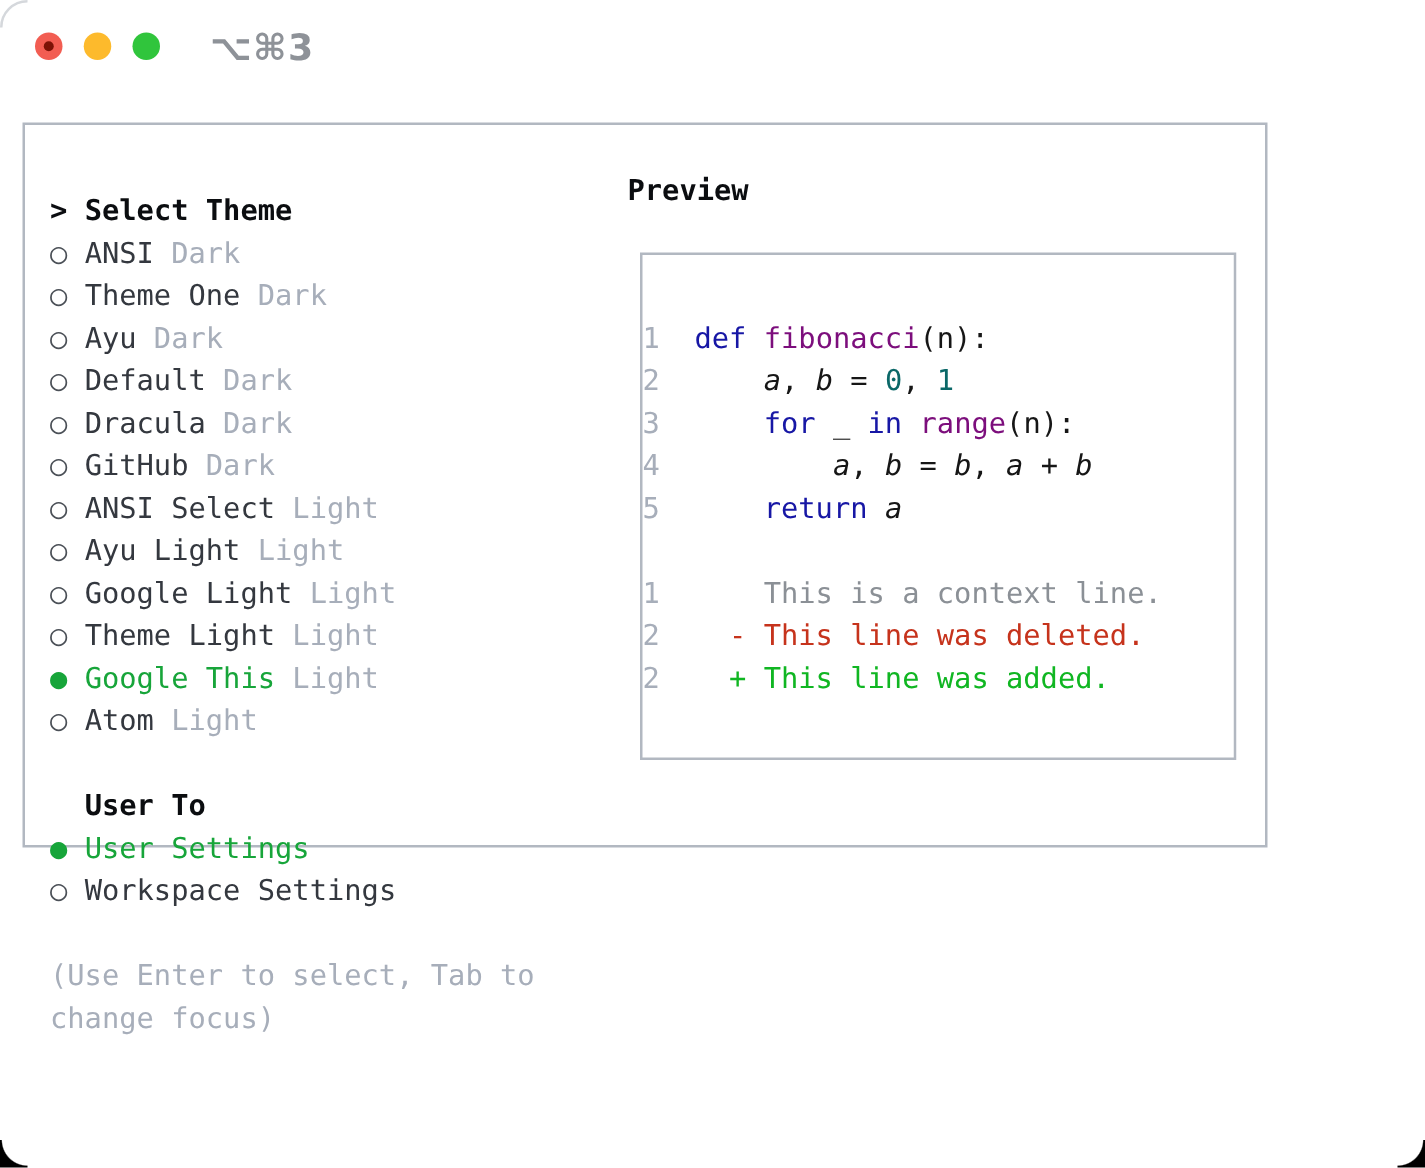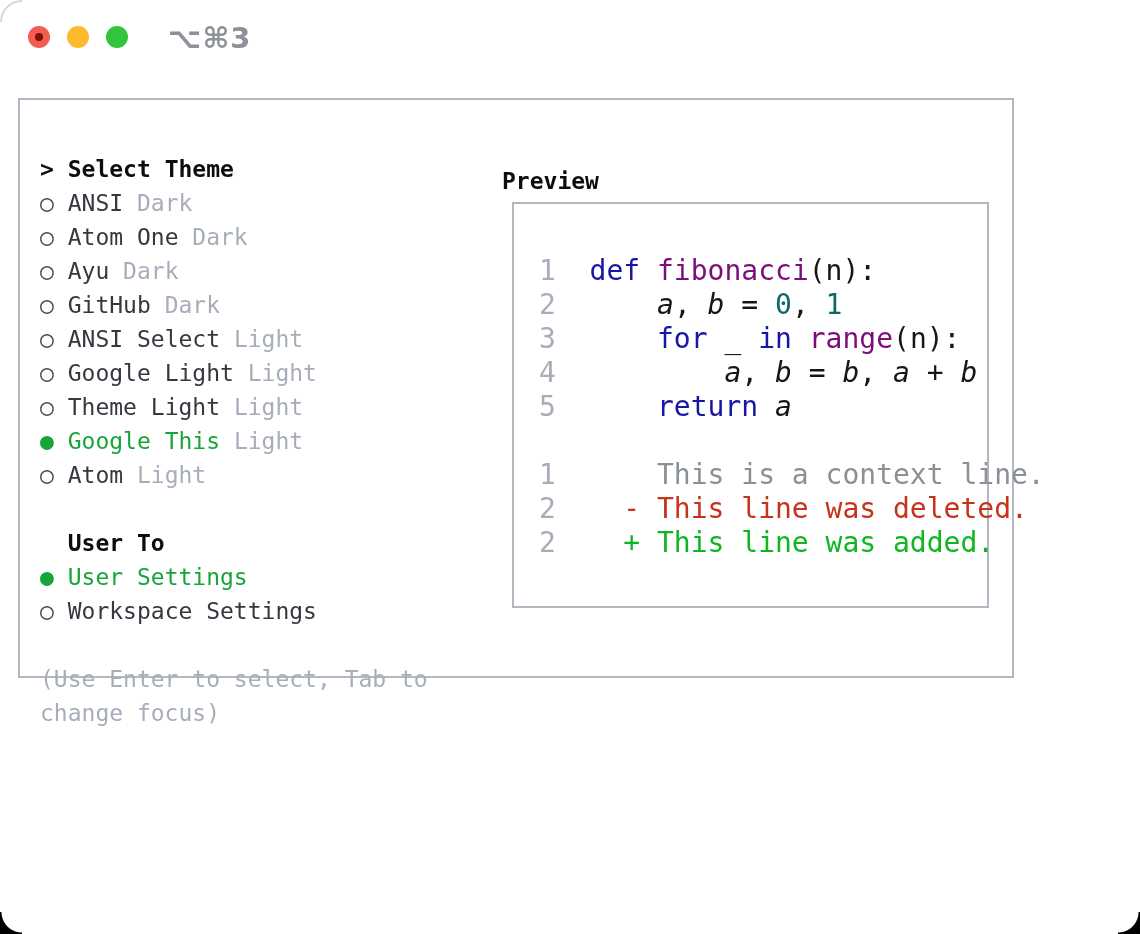--- a/index.html
+++ b/index.html
@@ -36,25 +36,25 @@
     border:2px solid var(--border);border-radius:0;background:#fff}
   .left-col{position:absolute;left:20px;top:52px}
   .row{height:34px;line-height:34px;font-size:23px;white-space:pre;color:var(--item)}
   .row.header{font-weight:bold;color:var(--header)}
   .row .marker{color:var(--ring)}
   .row.selected .marker,.row.selected .name{color:var(--green)}
   .row .variant{color:var(--muted)}
   .gap{height:34px}
   .help .row{color:var(--muted)}
   
-  .preview-title{position:absolute;left:482px;top:64px;height:34px;line-height:34px;
+  .preview-title{position:absolute;left:482px;top:36px;height:34px;line-height:34px;
     font-size:23px;font-weight:bold;color:var(--header);white-space:pre}
   .preview-box{position:absolute;left:492px;top:102px;width:477px;height:406px;
     border:2px solid var(--border);background:#fff}
-  .code{padding:50px 0 0 25px;font-size:28px;line-height:34px;white-space:pre}
+  .code{padding:50px 0 0 0;font-size:23px;line-height:34px;white-space:pre}
   .code .line{height:34px}
   .ln{color:var(--lnum)}
   .tk-kw{color:var(--kw)} .tk-fn{color:var(--fn)} .tk-lit{color:var(--lit)}
   .tk-pl,.tk-sp{color:var(--pl)} .tk-var{color:var(--pl);font-style:italic}
   .tk-ctx{color:var(--ctx)} .tk-del{color:var(--del)} .tk-add{color:var(--add)}
 </style>
 </head>
 <body>
 
 <div class="titlebar">
@@ -63,24 +63,27 @@
   <span class="light green" style="background: rgb(48, 197, 60);"></span>
   <span class="shortcut">⌥⌘3</span>
 </div>
 
 <div class="panel">
   <div class="left-col">
     <div id="theme-list">
       <div class="row header"><span class="cursor">&gt;</span><span> </span><span>Select Theme</span></div>
 
     <div class="row"><span class="marker">○ </span><span class="name">ANSI</span><span class="variant"> Dark</span></div>
-        <div class="row"><span class="marker">○ </span><span class="name">Atom One</span><span class="variant"> Dark</span></div>
+        <div class="row"><span class="marker">○ </span><span class="name">Theme One</span><span class="variant"> Dark</span></div>
         <div class="row"><span class="marker">○ </span><span class="name">Ayu</span><span class="variant"> Dark</span></div>
+        <div class="row"><span class="marker">○ </span><span class="name">Default</span><span class="variant"> Dark</span></div>
+        <div class="row"><span class="marker">○ </span><span class="name">Dracula</span><span class="variant"> Dark</span></div>
         <div class="row"><span class="marker">○ </span><span class="name">GitHub</span><span class="variant"> Dark</span></div>
         <div class="row"><span class="marker">○ </span><span class="name">ANSI Select</span><span class="variant"> Light</span></div>
+        <div class="row"><span class="marker">○ </span><span class="name">Ayu Light</span><span class="variant"> Light</span></div>
         <div class="row"><span class="marker">○ </span><span class="name">Google Light</span><span class="variant"> Light</span></div>
         <div class="row"><span class="marker">○ </span><span class="name">Theme Light</span><span class="variant"> Light</span></div>
         <div class="row selected"><span class="marker">● </span><span class="name">Google This</span><span class="variant"> Light</span></div>
         <div class="row"><span class="marker">○ </span><span class="name">Atom</span><span class="variant"> Light</span></div>
       </div>
     <div class="gap"></div>
     <div id="apply-list">
       <div class="row header"><span>  </span><span>User To</span></div>
 
     <div class="row selected"><span class="marker">● </span><span class="name">User Settings</span></div>

